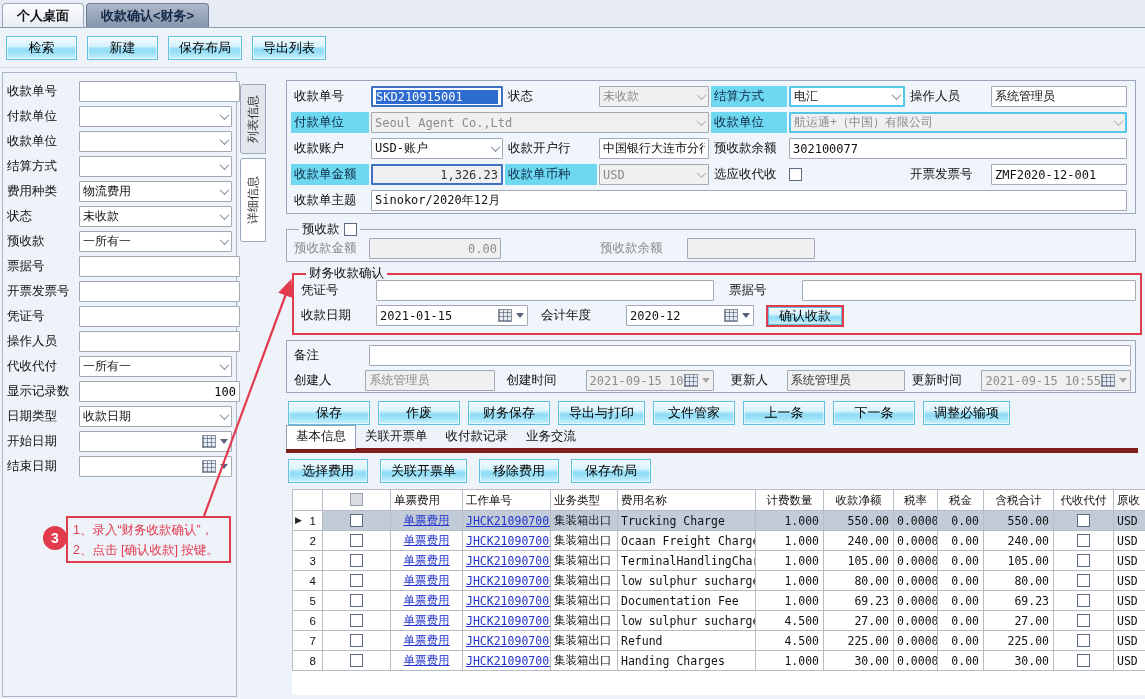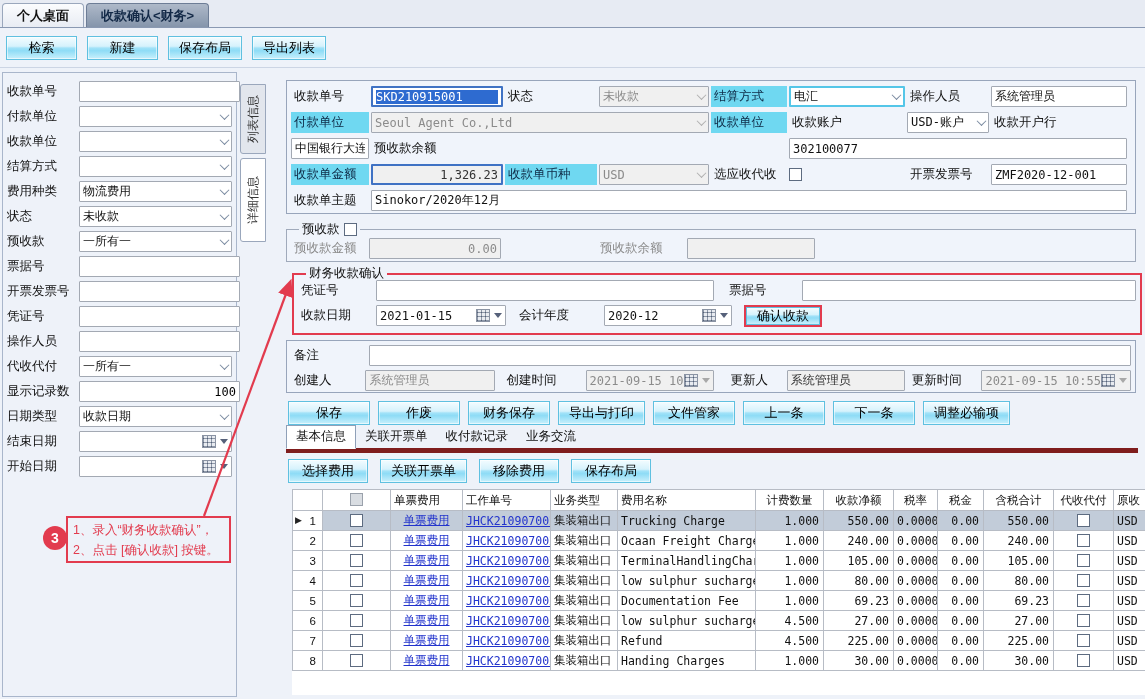--- a/index.html
+++ b/index.html
@@ -186,29 +186,29 @@
       <input class="ctl num" value="100" style="">
     </div>
   <div class="srow">
       <span class="lbl">日期类型</span>
       <div class="ctl">
         <span class="val">收款日期</span>
         <i class="chev"></i>
       </div>
     </div>
   <div class="srow">
-      <span class="lbl">结束日期</span>
+      <span class="lbl">开始日期</span>
       <div class="ctl">
         <span class="val"></span>
         <i class="cal"></i>
         <i class="tri"></i>
       </div>
     </div>
   <div class="srow">
-      <span class="lbl">开始日期</span>
+      <span class="lbl">结束日期</span>
       <div class="ctl">
         <span class="val"></span>
         <i class="cal"></i>
         <i class="tri"></i>
       </div>
     </div>
 </div>
 
 <div id="step-badge">3</div>
 <div id="ann-box">
@@ -251,20 +251,24 @@
     <div class="ctl hctl">
         <span class="val">系统管理员</span>
       </div>
 
     <span class="lb req">付款单位</span>
     <div class="ctl hctl dis" style="grid-column:2/5">
         <span class="val mono">Seoul Agent Co.,Ltd</span>
         <i class="chev"></i>
       </div>
     <span class="lb req">收款单位</span>
+    <div class="ctl hctl dis bcyan" style="grid-column:6/9">
+        <span class="val">航运通+（中国）有限公司</span>
+        <i class="chev"></i>
+      </div>
 
     <span class="lb">收款账户</span>
     <div class="ctl hctl">
         <span class="val mono">USD-账户</span>
         <i class="chev"></i>
       </div>
     <span class="lb">收款开户行</span>
     <div class="ctl hctl">
         <span class="val">中国银行大连市分行</span>
       </div>
@@ -322,21 +326,21 @@
     <div class="ctl hctl" style="flex:none;width:338px">
         <span class="val"></span>
       </div>
     <span class="lb" style="width:76px;margin-left:12px">票据号</span>
     <div class="ctl hctl" style="flex:1">
         <span class="val"></span>
       </div>
   </div>
   <div class="frow">
     <span class="lb" style="width:78px">收款日期</span>
-    <div class="ctl hctl" style="flex:none;width:130px">
+    <div class="ctl hctl" style="flex:none;width:152px">
         <span class="val mono">2021-01-15</span>
         <i class="cal"></i>
         <i class="tri"></i>
       </div>
     <span class="lb" style="width:88px;margin-left:10px">会计年度</span>
     <div class="ctl hctl" style="flex:none;width:128px">
         <span class="val mono">2020-12</span>
         <i class="cal"></i>
         <i class="tri"></i>
       </div>

